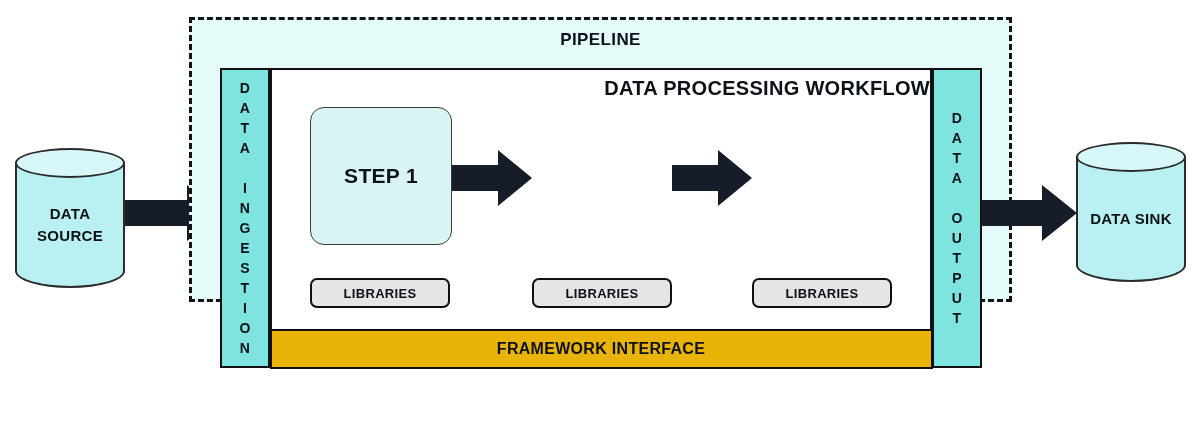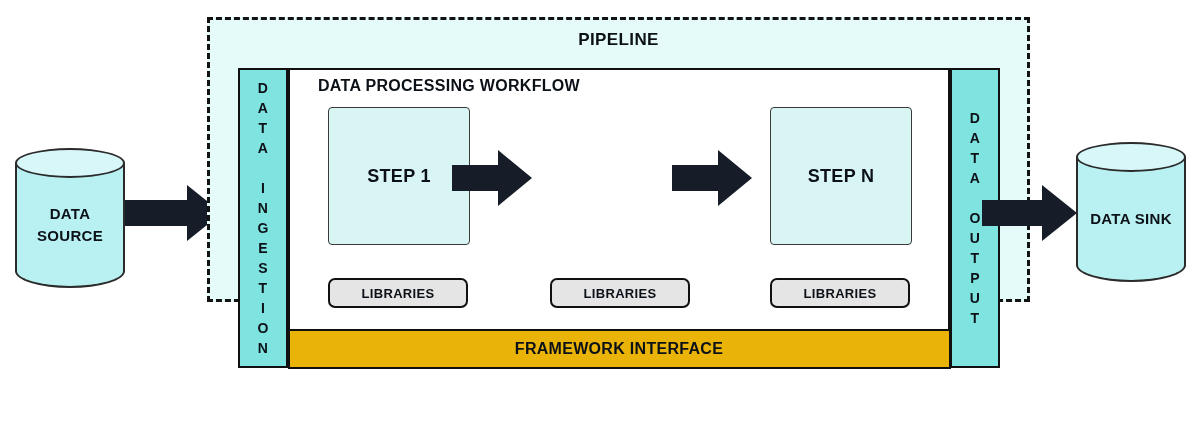--- a/index.html
+++ b/index.html
@@ -4,21 +4,21 @@
 <style>
   * { margin:0; padding:0; box-sizing:border-box; }
   html,body { background:#ffffff; }
   body { font-family:"Liberation Sans","DejaVu Sans",sans-serif; color:#10151c; }
   .canvas {
     position:relative; width:1200px; height:443px; background:#ffffff; overflow:hidden;
   }
 
   
   .pipeline {
-    position:absolute; left:207px; top:17px; width:823px; height:285px;
+    position:absolute; left:189px; top:17px; width:823px; height:285px;
     background:#e4fbfa; border:3px dashed #131313;
   }
   .pipeline-title {
     position:absolute; left:0; top:10px; width:100%;
     text-align:center; font-size:17px; font-weight:bold; letter-spacing:.4px; color:#0c1118;
   }
 
   
   .vbar {
     position:absolute; top:48px; width:50px; height:300px;
@@ -32,27 +32,27 @@
     font-size:14px; font-weight:600; line-height:20px; letter-spacing:.2px; color:#0c1118;
   }
 
   
   .workflow {
     position:absolute; left:78px; top:48px; width:662px; height:300px;
     background:#ffffff; border:2.5px solid #101010;
   }
   .workflow-title {
     position:absolute; left:0; top:7px; width:100%;
-    text-align:left; font-size:16px; font-weight:600; letter-spacing:.3px; color:#0c1118;padding-left:28px;
+    text-align:right; font-size:20px; font-weight:600; letter-spacing:.3px; color:#0c1118;padding-left:28px;
   }
   .step-box {
     position:absolute; top:37px; width:142px; height:138px;
-    background:#d9f5f3; border:1.6px solid #3a3a3a; border-radius:4px;
+    background:#d9f5f3; border:1.6px solid #3a3a3a; border-radius:14px;
     display:flex; align-items:center; justify-content:center;
-    font-size:18px; font-weight:600; letter-spacing:.3px; color:#0c1118;
+    font-size:21px; font-weight:600; letter-spacing:.3px; color:#0c1118;
   }
   .step-1 { left:38px; }
   .step-2 { left:260px; }
   .step-n { left:480px; }
 
   .lib-box {
     position:absolute; top:208px; width:140px; height:30px;
     background:#e5e5e5; border:2px solid #101010; border-radius:7px;
     display:flex; align-items:center; justify-content:center;
     font-size:13px; font-weight:600; letter-spacing:.3px; color:#0c1118;
@@ -132,21 +132,20 @@
 T
 I
 O
 N</div>
     </div>
 
     <div class="workflow">
       <div class="workflow-title">DATA PROCESSING WORKFLOW</div>
 
       <div class="step-box step-1">STEP 1</div>
-      <div class="step-box step-n">STEP N</div>
 
       <div class="lib-box lib-1">LIBRARIES</div>
       <div class="lib-box lib-2">LIBRARIES</div>
       <div class="lib-box lib-n">LIBRARIES</div>
 
       <div class="framework">FRAMEWORK INTERFACE</div>
     </div>
 
     <div class="vbar vbar-output">
       <div class="vbar-label">D

